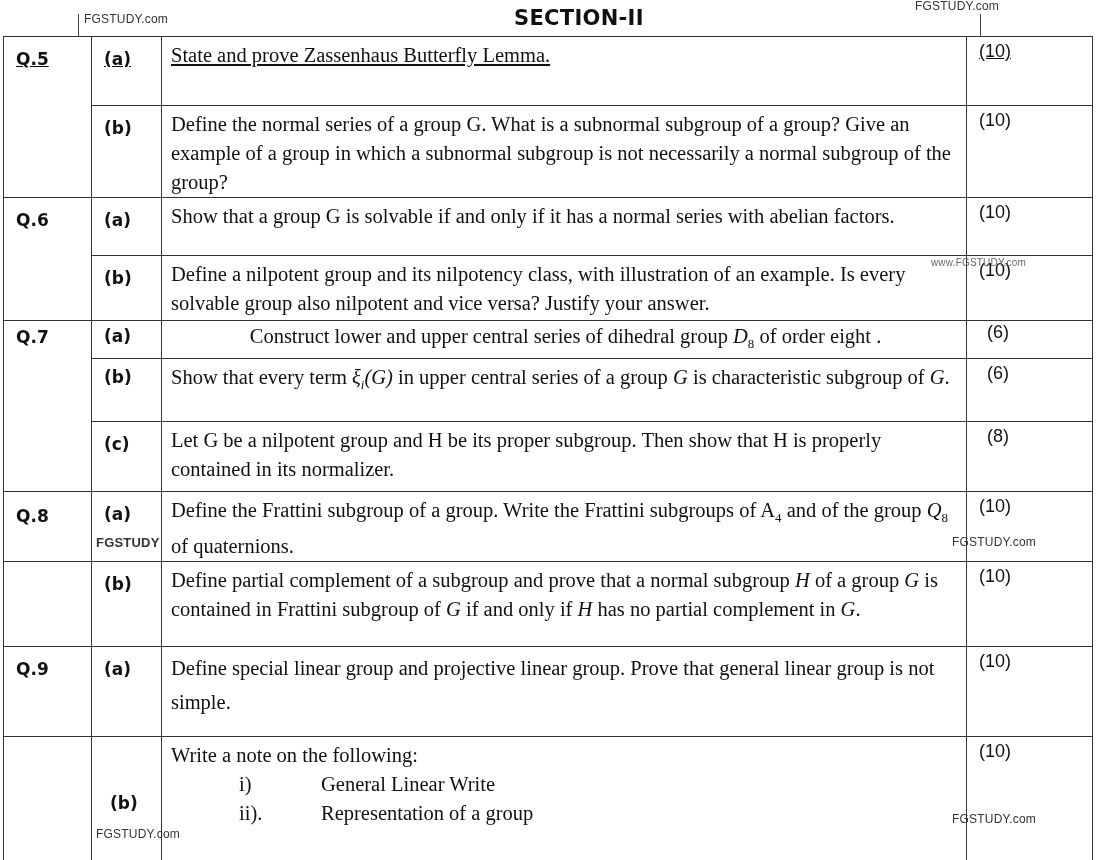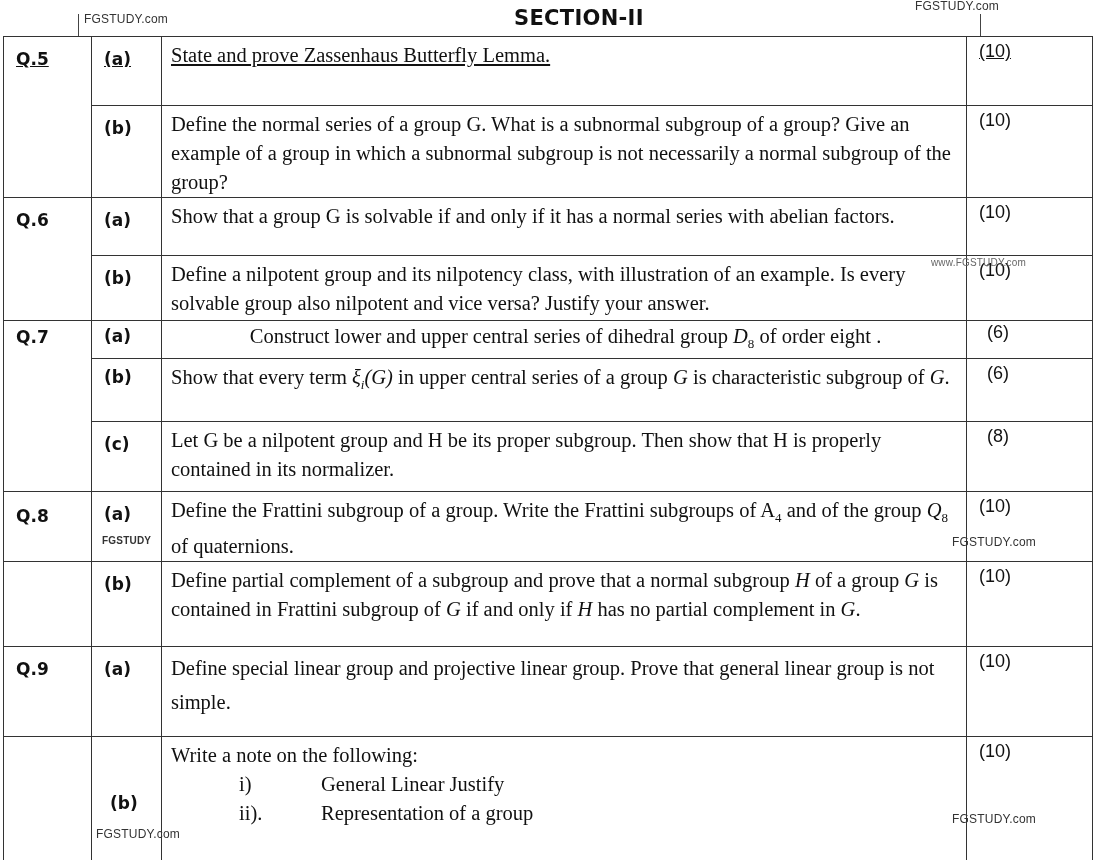--- a/index.html
+++ b/index.html
@@ -79,21 +79,21 @@
   <tr style="height:70px;">
     <td class="part">(c)</td>
     <td class="text">Let G be a nilpotent group and H be its proper subgroup. Then show that H is properly contained in its normalizer.</td>
     <td class="marks" style="padding-left:20px !important;">(8)</td>
   </tr>
 
   <tr style="height:65px;">
     <td class="qno" style="padding-top:14px !important;">Q.8</td>
     <td class="part" style="position:relative;">
       <span>(a)</span>
-      <span class="wm" style="left:10px; top:43px; font-size:10px;">FGSTUDY</span>
+      <span class="wm" style="left:4px; top:43px; font-size:13px;">FGSTUDY</span>
     </td>
     <td class="text" style="position:relative;">
       <span>Define the Frattini subgroup of a group. Write the Frattini subgroups of A</span><sub>4</sub><span> and of the group </span><span class="math">Q</span><sub>8</sub><span> of quaternions.</span>
       <span class="wm" style="right:-70px; top:36px;">FGSTUDY.com</span>
     </td>
     <td class="marks">(10)</td>
   </tr>
 
   <tr style="height:85px;">
     <td class="qno"></td>
@@ -114,21 +114,21 @@
   <tr style="height:133px;">
     <td class="qno"></td>
     <td class="part" style="position:relative;">
       <span style="position:absolute; left:18px; top:56px;">(b)</span>
       <span class="wm" style="position:absolute; left:4px; top:90px; font-weight:normal;">FGSTUDY.com</span>
     </td>
     <td class="text" style="position:relative;">
       <div>Write a note on the following:</div>
       <div class="sub-item">
         <span class="sub-num">i)</span>
-        <span>General Linear Justify</span>
+        <span>General Linear Write</span>
       </div>
       <div class="sub-item">
         <span class="sub-num">ii).</span>
         <span>Representation of a group</span>
       </div>
       <span class="wm" style="right:-70px; top:68px;">FGSTUDY.com</span>
     </td>
     <td class="marks">(10)</td>
   </tr>
 </tbody>

